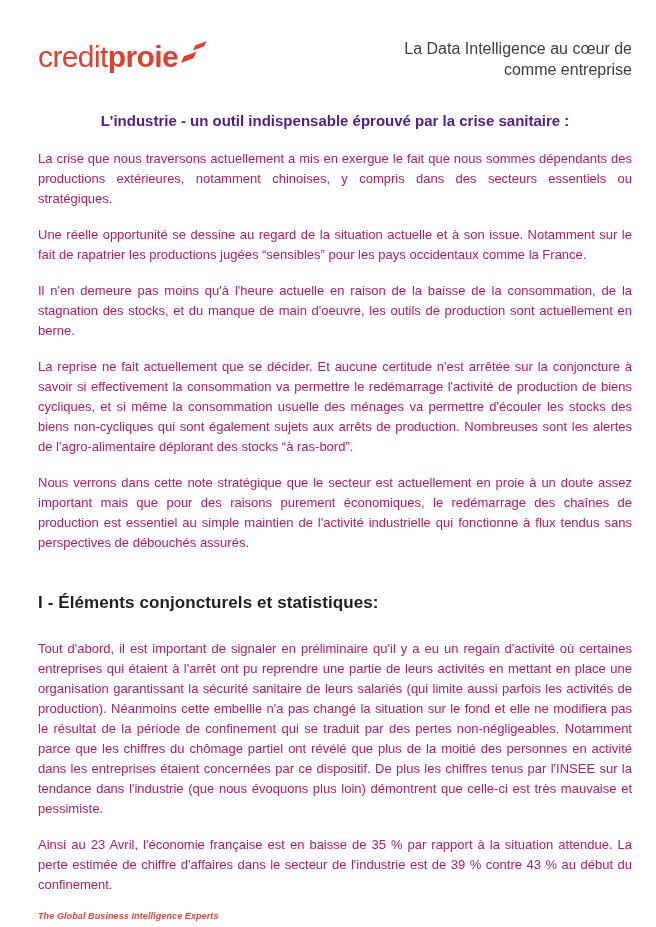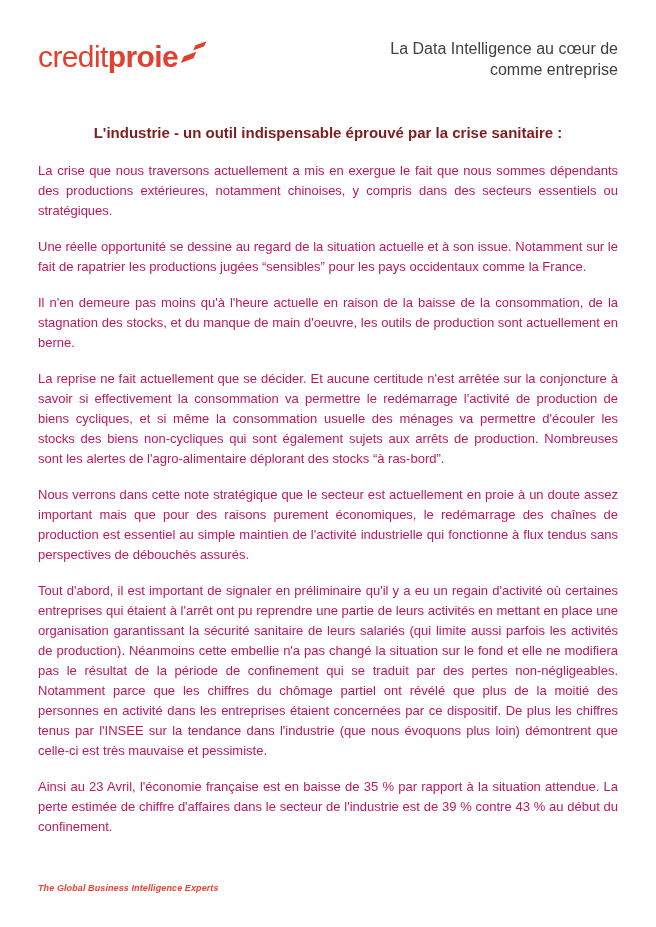--- a/index.html
+++ b/index.html
@@ -5,21 +5,21 @@
   * { margin: 0; padding: 0; box-sizing: border-box; }
   html, body { background: #ffffff; }
   body {
     font-family: "Liberation Sans", "DejaVu Sans", sans-serif;
     -webkit-font-smoothing: antialiased;
   }
   .page {
     width: 656px;
     height: 927px;
     background: #ffffff;
-    padding: 36px 38px 34px 38px;
+    padding: 36px 24px 34px 38px;
     display: flex;
     flex-direction: column;
     overflow: hidden;
     position: relative;
   }
 
   
   .header {
     display: flex;
     justify-content: space-between;
@@ -44,26 +44,26 @@
   .tagline {
     text-align: right;
     font-size: 16px;
     line-height: 21px;
     color: #404040;
     padding-top: 2px;
   }
 
   
   .doc-title {
-    margin-top: 44px;
+    margin-top: 32px;
     margin-bottom: 20px;
     text-align: center;
     font-size: 15px;
     font-weight: 700;
-    color: #7f1d1d;
+    color: #4c1d95;
   }
   .body-text p {
     font-size: 13px;
     line-height: 20px;
     color: #be185d;
     text-align: justify;
     margin-bottom: 16px;
   }
   .section-heading {
     margin-top: 24px;
@@ -109,20 +109,21 @@
   <h1 class="doc-title">L'industrie - un outil indispensable éprouvé par la crise sanitaire :</h1>
 
   <div class="body-text">
     <p>La crise que nous traversons actuellement a mis en exergue le fait que nous sommes dépendants des productions extérieures, notamment chinoises, y compris dans des secteurs essentiels ou stratégiques.</p>
     <p>Une réelle opportunité se dessine au regard de la situation actuelle et à son issue. Notamment sur le fait de rapatrier les productions jugées “sensibles” pour les pays occidentaux comme la France.</p>
     <p>Il n'en demeure pas moins qu'à l'heure actuelle en raison de la baisse de la consommation, de la stagnation des stocks, et du manque de main d'oeuvre, les outils de production sont actuellement en berne.</p>
     <p>La reprise ne fait actuellement que se décider. Et aucune certitude n'est arrêtée sur la conjoncture à savoir si effectivement la consommation va permettre le redémarrage l'activité de production de biens cycliques, et si même la consommation usuelle des ménages va permettre d'écouler les stocks des biens non-cycliques qui sont également sujets aux arrêts de production. Nombreuses sont les alertes de l'agro-alimentaire déplorant des stocks “à ras-bord”.</p>
     <p>Nous verrons dans cette note stratégique que le secteur est actuellement en proie à un doute assez important mais que pour des raisons purement économiques, le redémarrage des chaînes de production est essentiel au simple maintien de l'activité industrielle qui fonctionne à flux tendus sans perspectives de débouchés assurés.</p>
   </div>
 
+  <h2 class="section-heading">I - Éléments conjoncturels et statistiques:</h2>
   <div class="body-text">
     <p>Tout d'abord, il est important de signaler en préliminaire qu'il y a eu un regain d'activité où certaines entreprises qui étaient à l'arrêt ont pu reprendre une partie de leurs activités en mettant en place une organisation garantissant la sécurité sanitaire de leurs salariés (qui limite aussi parfois les activités de production). Néanmoins cette embellie n'a pas changé la situation sur le fond et elle ne modifiera pas le résultat de la période de confinement qui se traduit par des pertes non-négligeables. Notamment parce que les chiffres du chômage partiel ont révélé que plus de la moitié des personnes en activité dans les entreprises étaient concernées par ce dispositif. De plus les chiffres tenus par l'INSEE sur la tendance dans l'industrie (que nous évoquons plus loin) démontrent que celle-ci est très mauvaise et pessimiste.</p>
     <p>Ainsi au 23 Avril, l'économie française est en baisse de 35 % par rapport à la situation attendue. La perte estimée de chiffre d'affaires dans le secteur de l'industrie est de 39 % contre 43 % au début du confinement.</p>
   </div>
 
   <div class="footer">The Global Business Intelligence Experts</div>
 
 </div>
 
 </body></html>

